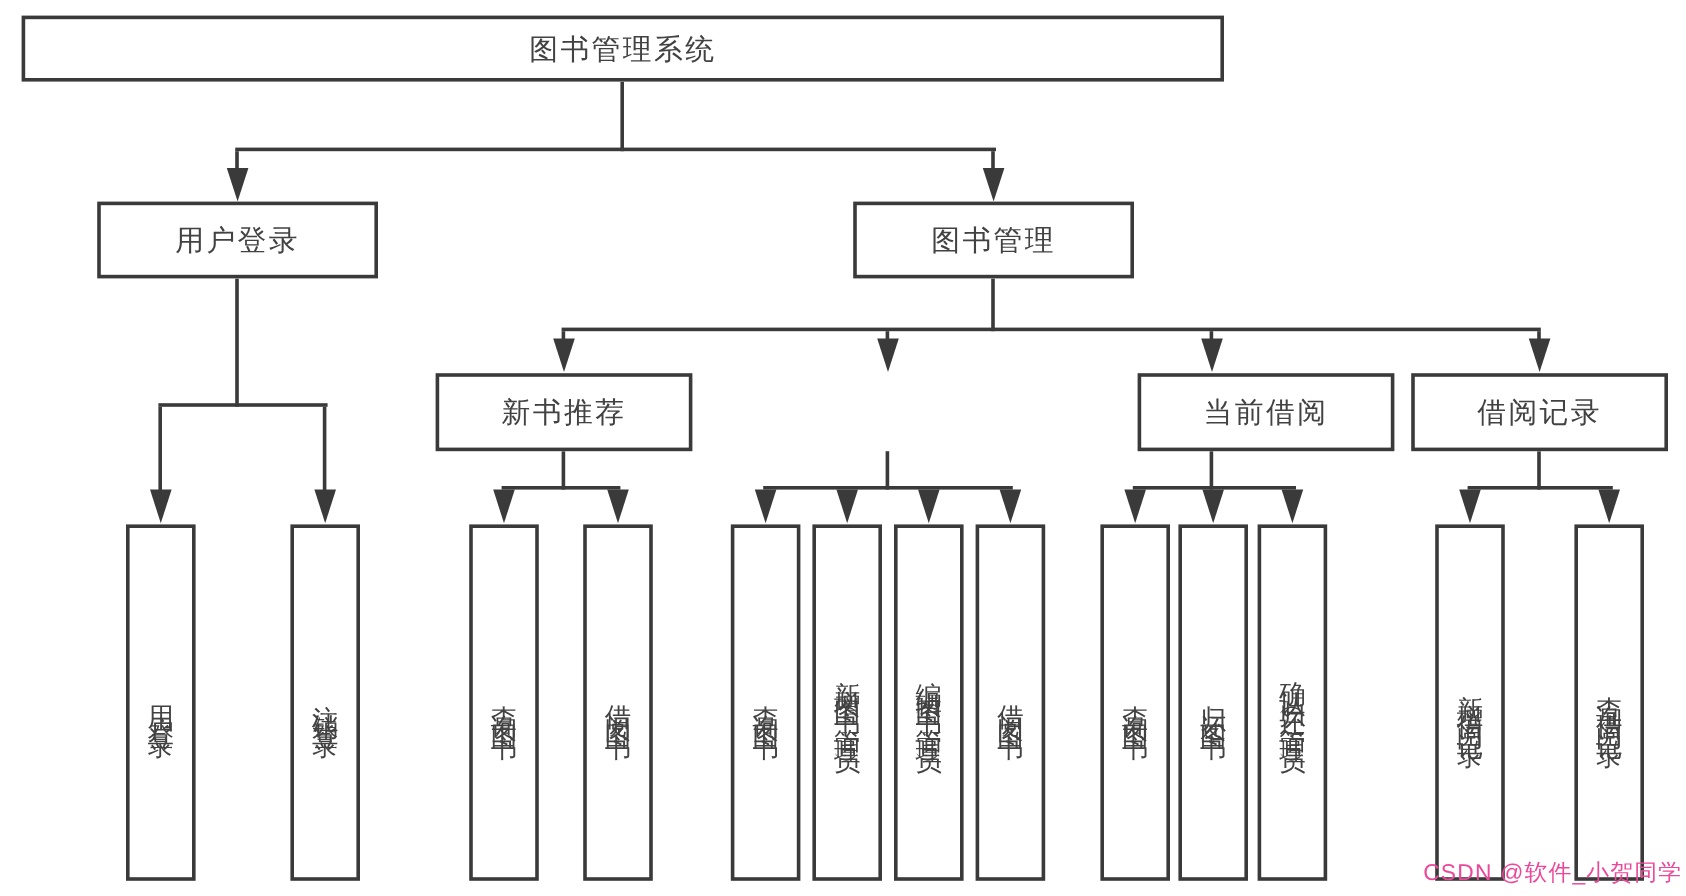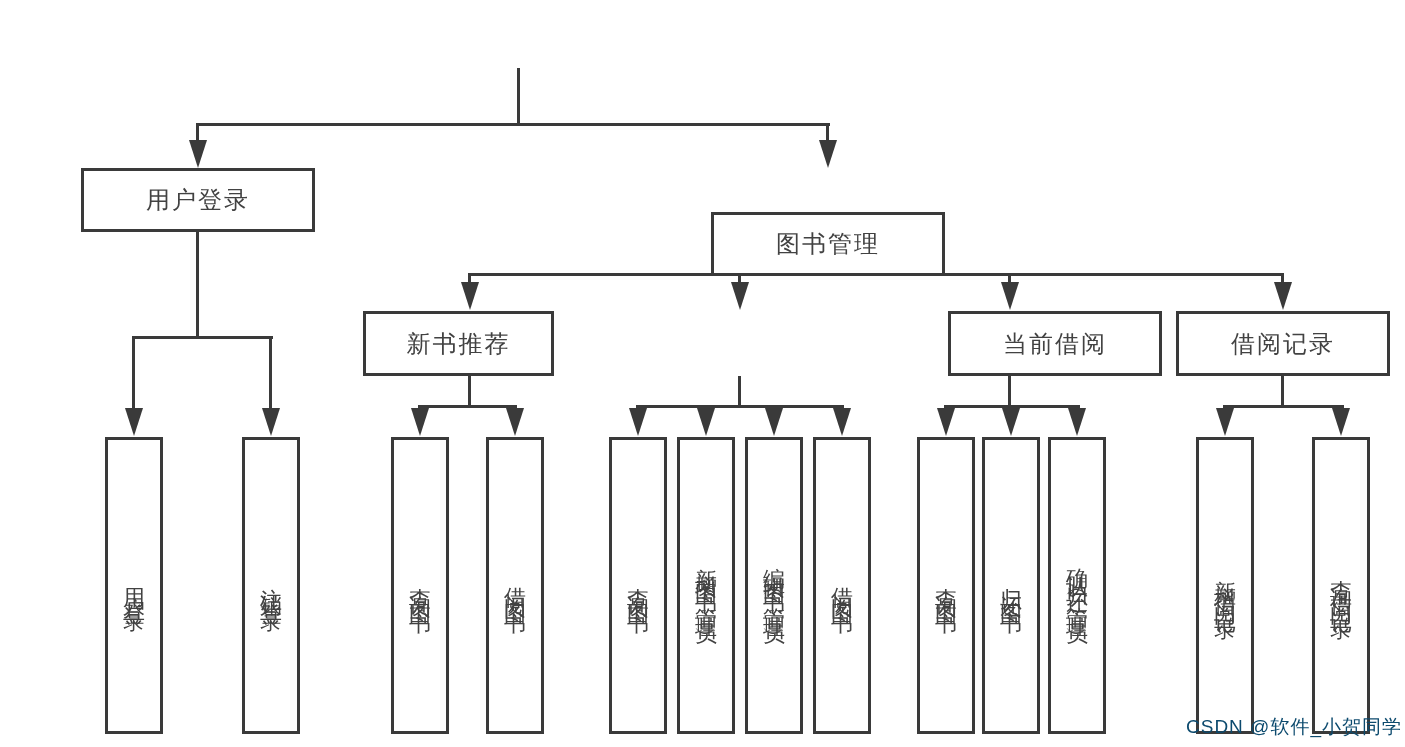--- a/index.html
+++ b/index.html
@@ -38,60 +38,61 @@
     border-right: 9px solid transparent;
     border-top: 28px solid #3a3a3a;
     z-index: 1;
   }
   .watermark {
     position: absolute;
     left: 1186px;
     top: 714px;
     font-size: 19px;
     letter-spacing: 1px;
-    color: #0c4a6e;
+    color: #ec4899;
     white-space: nowrap;
     z-index: 6;
   }
 </style>
 </head>
 <body>
 
 <div id="canvas">
 
+  <div class="box hlabel" style="left:18px; top:13px; width:1002px; height:55px;">图书管理系统</div>
 
   <div class="line" style="left:517px; top:68px; width:3px; height:58px;"></div>
   <div class="line" style="left:196px; top:123px; width:634px; height:3px;"></div>
   <div class="line" style="left:196px; top:126px; width:3px; height:17px;"></div>
   <div class="line" style="left:826px; top:126px; width:3px; height:17px;"></div>
   <div class="arrow" style="left:189px; top:140px;"></div>
   <div class="arrow" style="left:819px; top:140px;"></div>
 
   <div class="box hlabel" style="left:81px; top:168px; width:234px; height:64px;">用户登录</div>
-  <div class="box hlabel" style="left:711px; top:168px; width:234px; height:64px;margin-top:44px;">图书管理</div>
+  <div class="box hlabel" style="left:711px; top:168px; width:234px; height:64px;">图书管理</div>
 
   <div class="line" style="left:196px; top:232px; width:3px; height:107px;"></div>
   <div class="line" style="left:132px; top:336px; width:141px; height:3px;"></div>
   <div class="line" style="left:132px; top:339px; width:3px; height:70px;"></div>
   <div class="line" style="left:269px; top:339px; width:3px; height:70px;"></div>
   <div class="arrow" style="left:125px; top:408px;"></div>
   <div class="arrow" style="left:262px; top:408px;"></div>
 
   <div class="line" style="left:826px; top:232px; width:3px; height:44px;"></div>
   <div class="line" style="left:468px; top:273px; width:816px; height:3px;"></div>
   <div class="line" style="left:468px; top:276px; width:3px; height:7px;"></div>
   <div class="line" style="left:738px; top:276px; width:3px; height:7px;"></div>
   <div class="line" style="left:1008px; top:276px; width:3px; height:7px;"></div>
   <div class="line" style="left:1281px; top:276px; width:3px; height:7px;"></div>
   <div class="arrow" style="left:461px; top:282px;"></div>
   <div class="arrow" style="left:731px; top:282px;"></div>
   <div class="arrow" style="left:1001px; top:282px;"></div>
   <div class="arrow" style="left:1274px; top:282px;"></div>
 
-  <div class="box hlabel" style="left:363px; top:311px; width:191px; height:65px;">新书推荐</div>
+  <div class="box hlabel" style="left:363px; top:311px; width:214px; height:65px;">新书推荐</div>
   <div class="box hlabel" style="left:903px; top:311px; width:214px; height:65px;margin-left:45px;">当前借阅</div>
   <div class="box hlabel" style="left:1176px; top:311px; width:214px; height:65px;">借阅记录</div>
 
   <div class="line" style="left:468px; top:376px; width:3px; height:32px;"></div>
   <div class="line" style="left:418px; top:405px; width:99px; height:3px;"></div>
   <div class="arrow" style="left:411px; top:408px;"></div>
   <div class="arrow" style="left:506px; top:408px;"></div>
 
   <div class="line" style="left:738px; top:376px; width:3px; height:32px;"></div>
   <div class="line" style="left:636px; top:405px; width:208px; height:3px;"></div>

